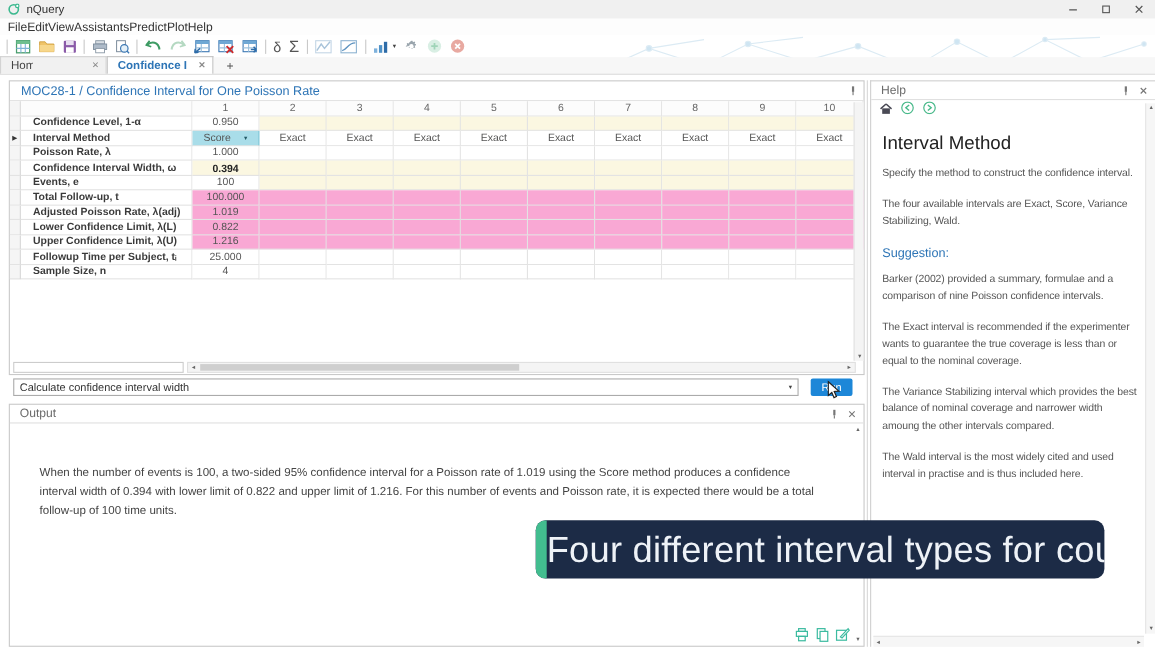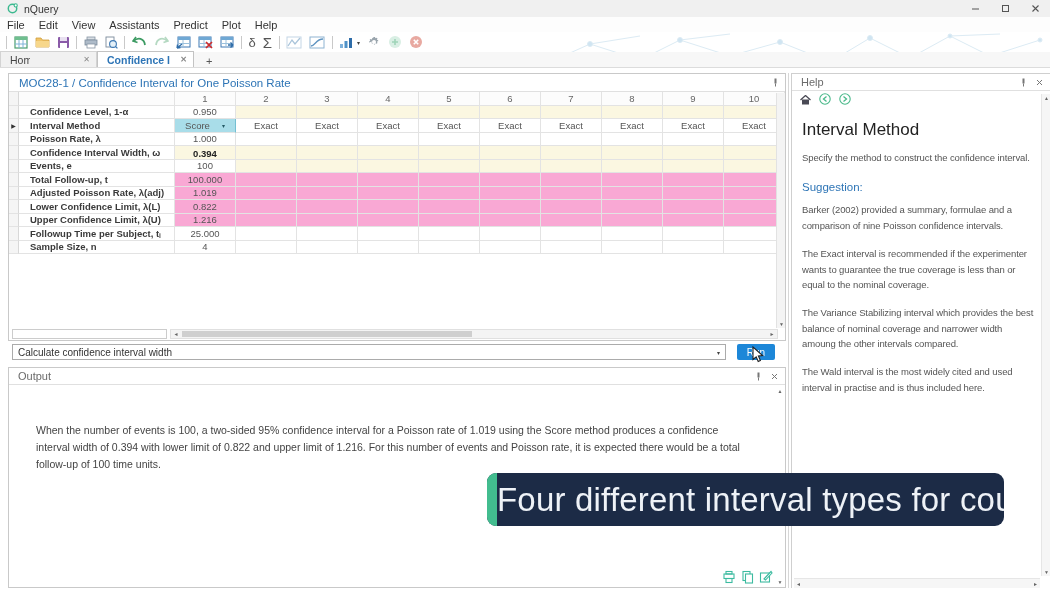--- a/index.html
+++ b/index.html
@@ -7,21 +7,21 @@
               font-family:"Liberation Sans", sans-serif; }
   #app { position:relative; width:1050px; height:590px; background:#fff; }
 
   
   .titlebar { position:absolute; left:0; top:0; width:1050px; height:17px; background:#f0f0f0;
               display:flex; align-items:center; font-size:10.5px; color:#333; }
   .logo { width:11px; height:11px; margin:0 6px 0 7px; }
   .winctrls { position:absolute; right:0; top:0; height:17px; display:flex; }
   .winbtn { width:30px; height:17px; display:flex; align-items:center; justify-content:center; color:#555; }
   .menubar { position:absolute; left:0; top:17px; width:1050px; height:15px; background:#fdfdfd;
-             display:flex; align-items:center; padding-left:7px; gap:14px; font-size:11px; color:#333; }
+             display:flex; align-items:center; padding-left:7px; font-size:11px; color:#333; }
   .toolbar { position:absolute; left:0; top:32px; width:1050px; height:20px; background:#fff;
              display:flex; align-items:center; padding-left:3px; }
   .tbi { height:16px; display:flex; align-items:center; justify-content:center; padding:0 3.5px; }
   .tbsep { width:1px; height:13px; background:#c9c9c9; margin:0 3px; }
   .glyph { font-size:13px; color:#555; line-height:1; }
   .netdeco { position:absolute; right:0; top:0; pointer-events:none; }
 
   .tabbar { position:absolute; left:0; top:52px; width:1050px; height:16px; background:#f7f7f7;
             border-bottom:1px solid #dcdcdc; display:flex; align-items:flex-end; }
   .tab { height:16px; display:flex; align-items:center; justify-content:space-between;
@@ -582,20 +582,21 @@
         <svg width="12" height="12" viewBox="0 0 12 12">
             <circle cx="6" cy="6" r="5.2" fill="none" stroke="#49b98a" stroke-width="1.1"></circle>
             <path d="M4.5 3.5 L7.5 6 L4.5 8.5" fill="none" stroke="#49b98a" stroke-width="1.3"></path>
           </svg>
       </span>
     </div>
     <div class="help-content">
       <div class="help-h1">Interval Method</div>
       <div id="help-paras">
           <div class="help-p">Specify the method to construct the confidence interval.</div>
+          <div class="help-p">The four available intervals are Exact, Score, Variance Stabilizing, Wald.</div>
         </div>
       <div class="help-sug">Suggestion:</div>
       <div id="help-sug-paras">
           <div class="help-p">Barker (2002) provided a summary, formulae and a comparison of nine Poisson confidence intervals.</div>
           <div class="help-p">The Exact interval is recommended if the experimenter wants to guarantee the true coverage is less than or equal to the nominal coverage.</div>
           <div class="help-p">The Variance Stabilizing interval which provides the best balance of nominal coverage and narrower width amoung the other intervals compared.</div>
           <div class="help-p">The Wald interval is the most widely cited and used interval in practise and is thus included here.</div>
         </div>
     </div>
     <div class="help-vscroll">

